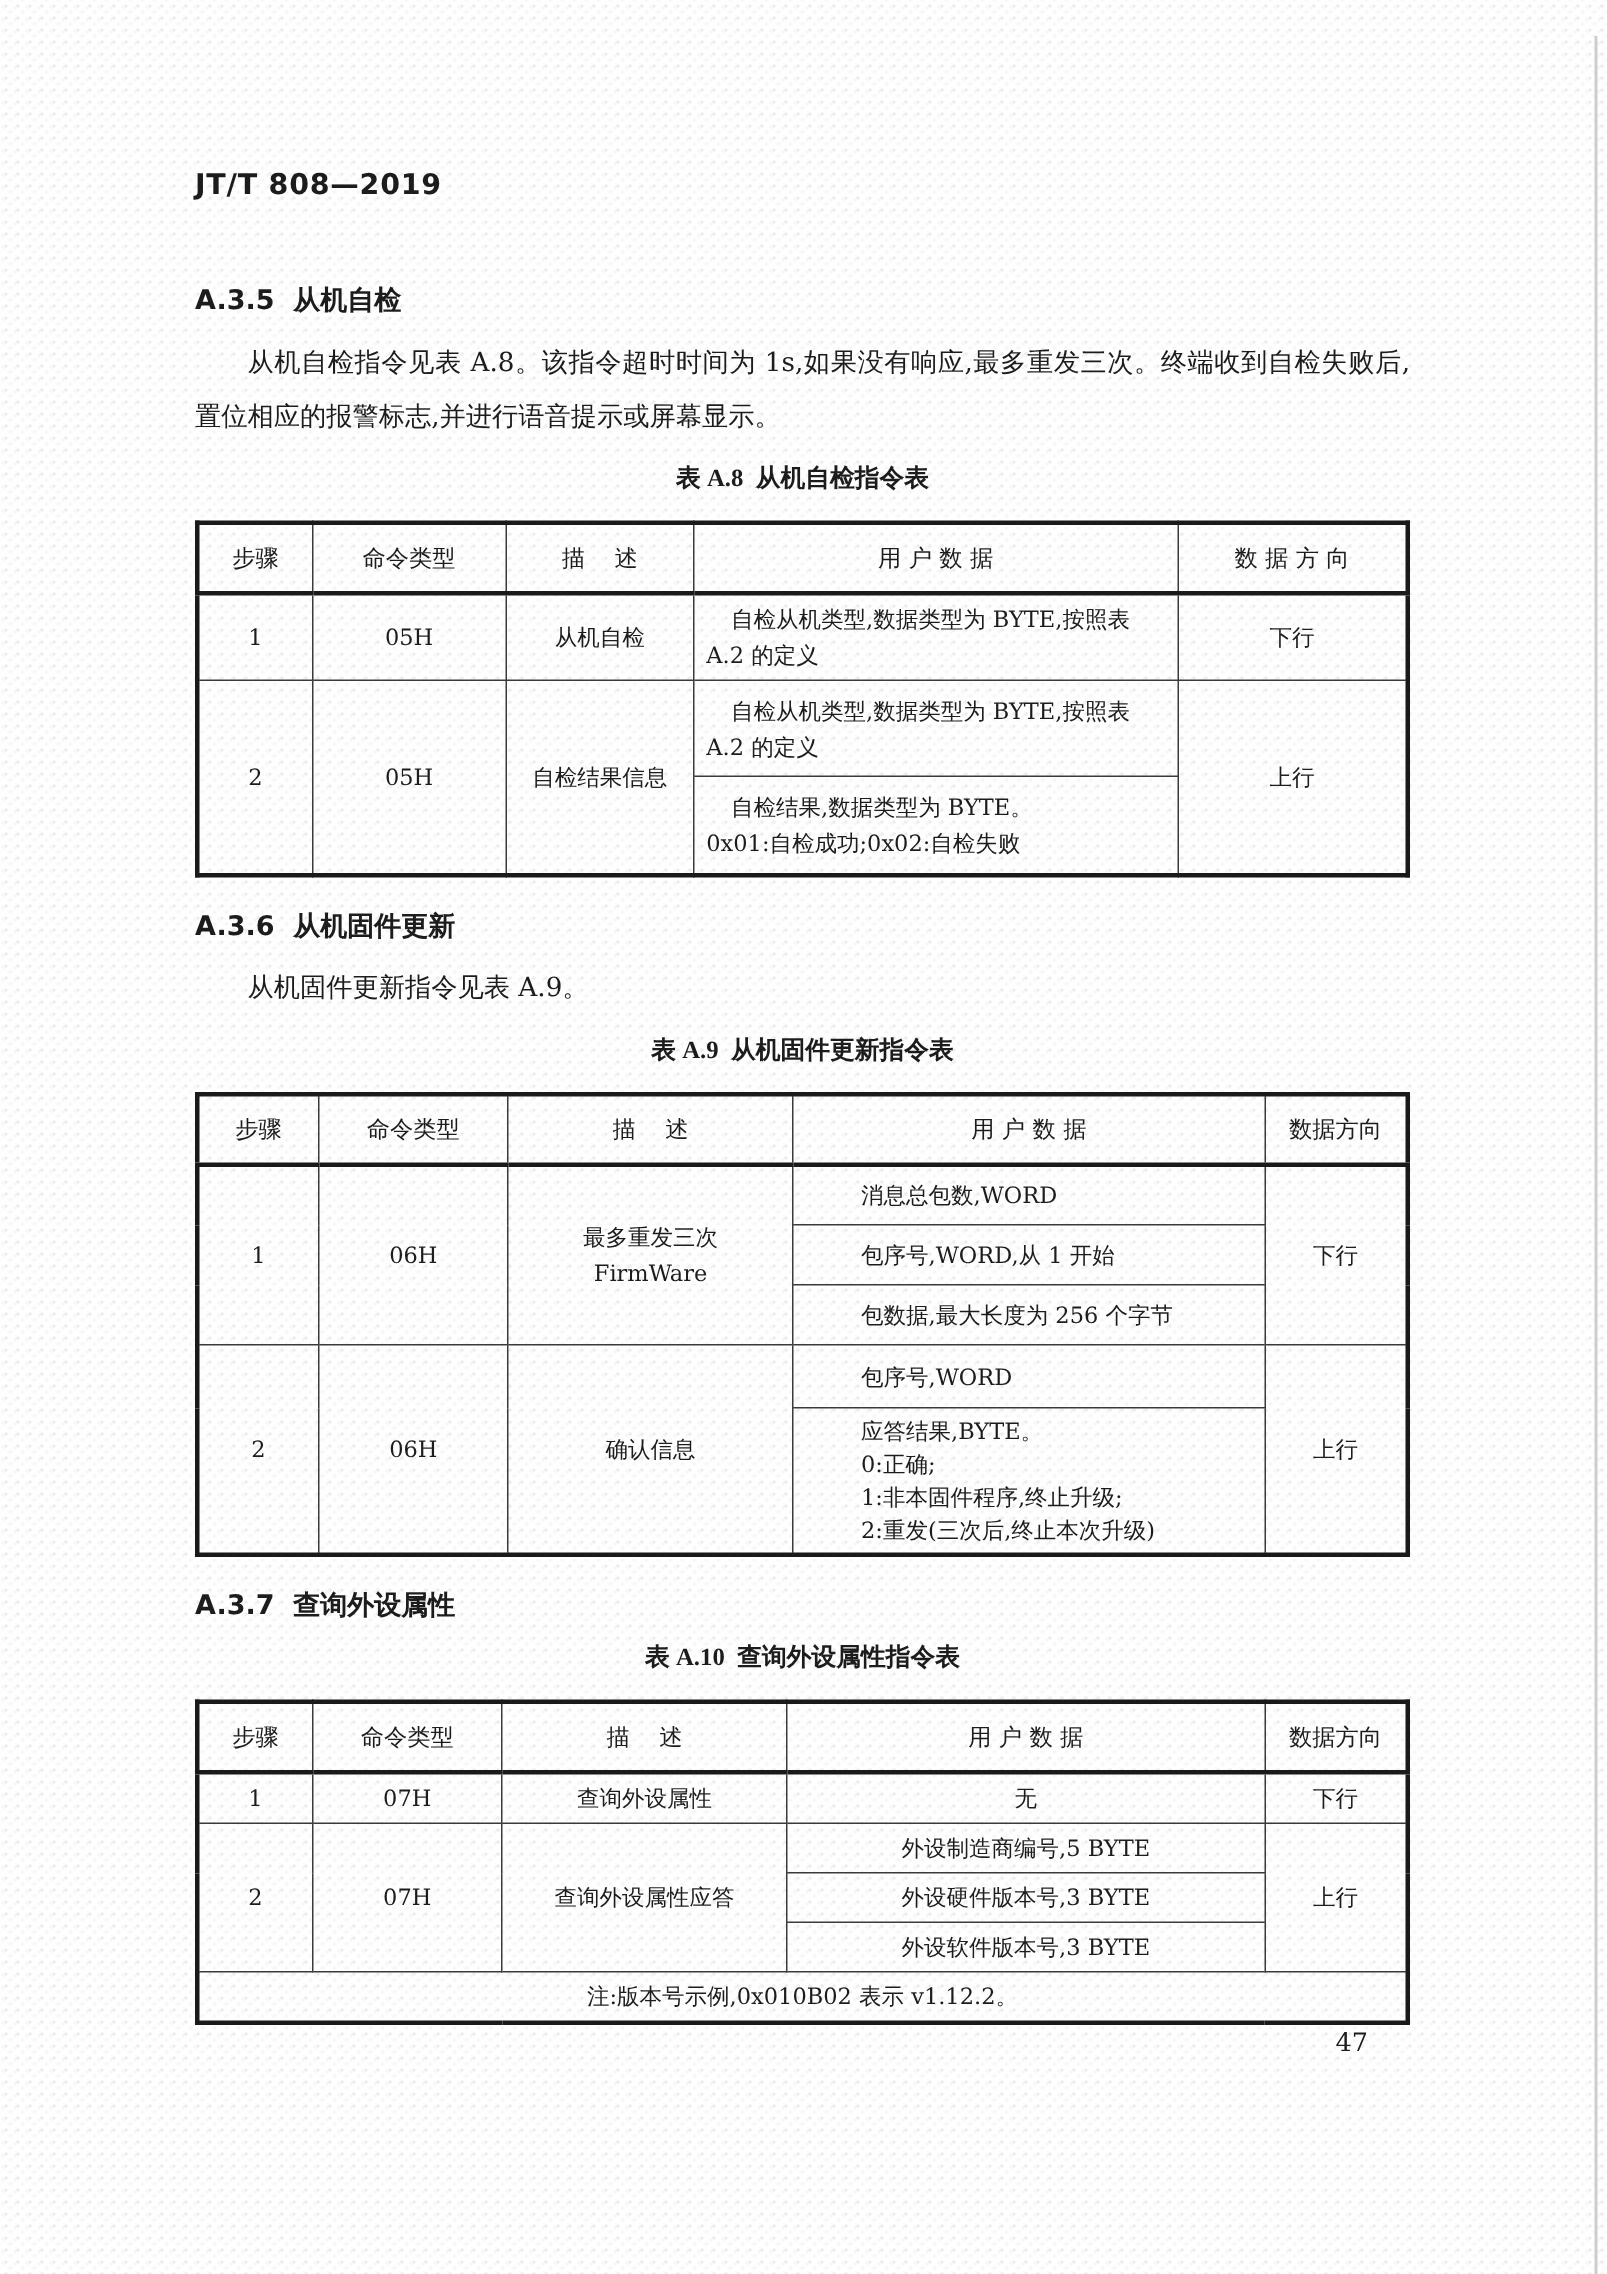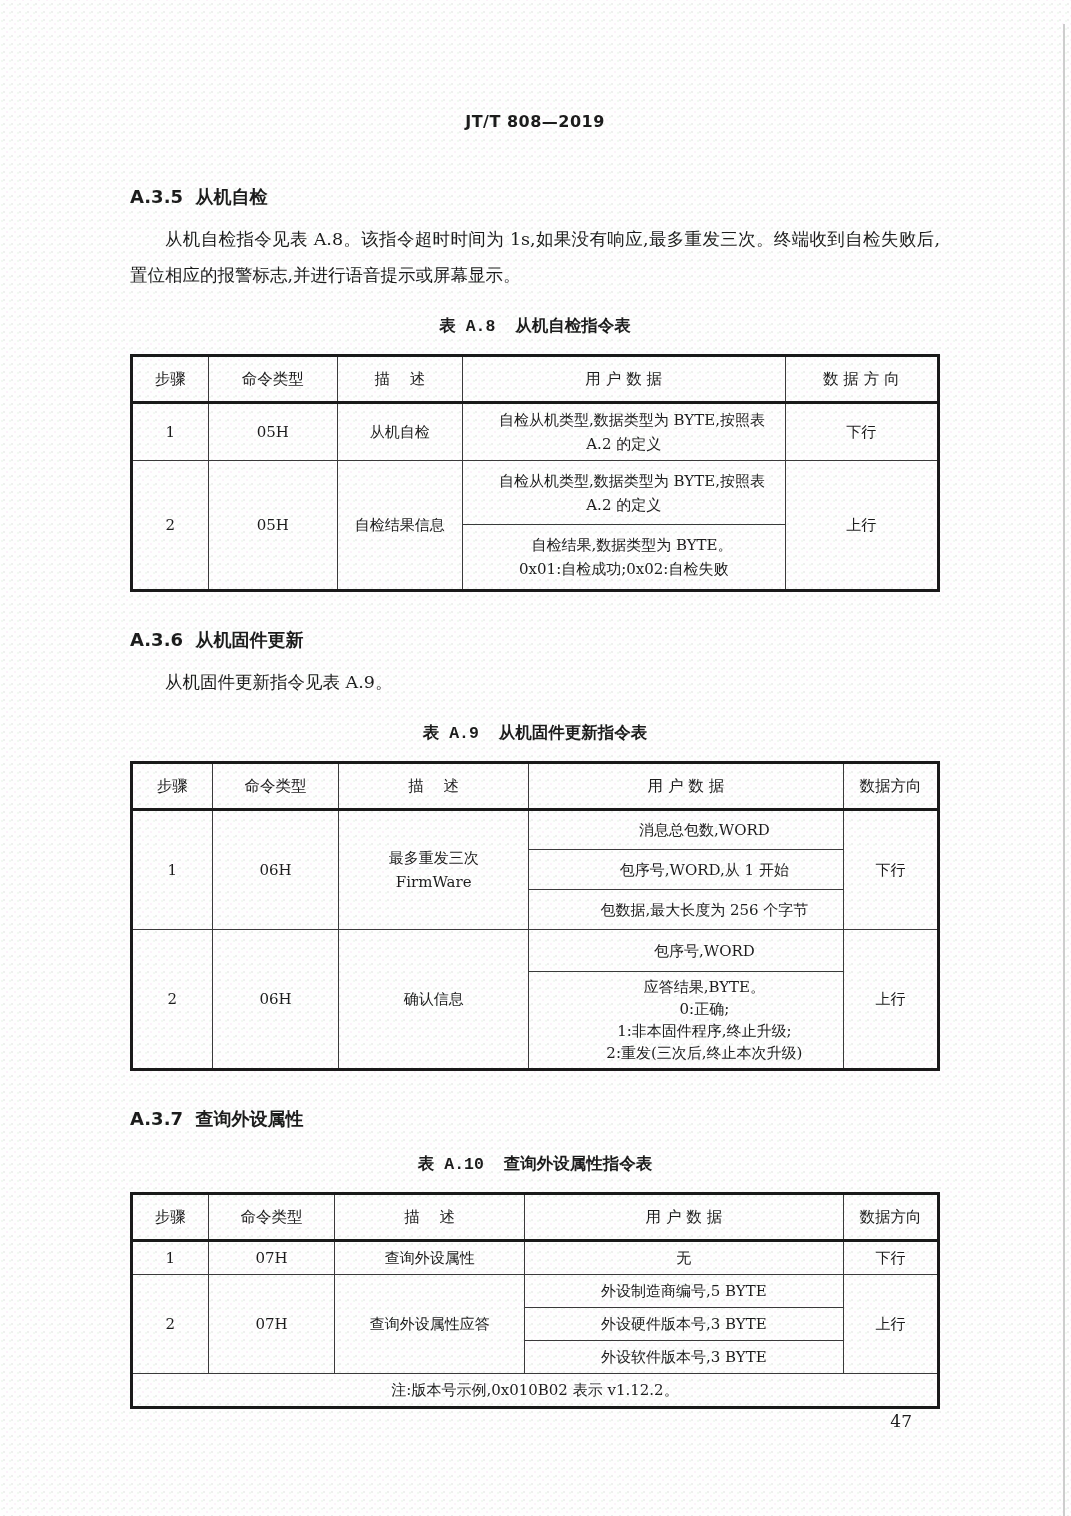--- a/index.html
+++ b/index.html
@@ -15,53 +15,53 @@
       radial-gradient(circle, rgba(228,135,210,0.10) 1px, transparent 1.3px),
       radial-gradient(circle, rgba(135,205,135,0.10) 1px, transparent 1.3px);
     background-size:8px 8px,8px 8px,8px 8px;
     background-position:0 0,3px 4px,6px 1px;
     overflow:hidden;
   }
   .scan-edge{position:absolute;right:6px;top:24px;bottom:0;width:2px;background:#cdcdcd;}
   .content{position:absolute;left:130px;top:0;width:810px;}
 
   .doc-header{
-    padding-top:112px;text-align:center;
+    padding-top:112px;text-align:left;
     font-family:"DejaVu Sans","Liberation Sans",sans-serif;
-    font-weight:bold;font-size:16px;letter-spacing:0.5px;
+    font-weight:bold;font-size:19px;letter-spacing:0.5px;
   }
   .sec-heading{
     font-family:"DejaVu Sans","Liberation Sans",sans-serif;
     font-weight:bold;font-size:18px;white-space:pre-wrap;
   }
   .mt-first{margin-top:54px;}
-  .mt-sec{margin-top:36px;}
+  .mt-sec{margin-top:20px;}
   .para{
     font-size:17.5px;line-height:36px;text-align:justify;
     text-indent:2em;margin-top:12px;
   }
   .caption{
-    text-align:center;margin-top:22px;
-    font-family:Liberation Mono, monospace;
+    text-align:center;margin-top:12px;
+    font-family:Liberation Serif, serif;
     font-weight:bold;font-size:16.5px;white-space:pre-wrap;
   }
   table.std{
     margin-top:17px;width:100%;
     border-collapse:collapse;border:3px solid #1a1a1a;
     font-size:15px;line-height:24px;
   }
   table.std th{
     border:1px solid #3a3a3a;border-bottom:3px solid #1a1a1a;
     font-family:"DejaVu Sans","Liberation Sans",sans-serif;
     font-weight:normal;font-size:15.5px;
     height:40px;padding:2px 4px;white-space:pre-wrap;
   }
   table.std td{border:1px solid #3a3a3a;padding:4px 8px;}
   td.c{text-align:center;}
-  td.user{text-align:center;padding:6px 14px;}
+  td.user{text-align:left;padding:6px 14px;}
   td.indent{text-indent:1.1em;}
   .pre{white-space:pre-line;}
   .h58{height:58px}.h64{height:64px}.h66{height:66px}.h42{height:42px}.h40{height:40px}.h34{height:34px}.h32{height:32px}
   .t-a9 td.user{line-height:22px;padding-left:45px;}
   .t-a10{line-height:22px;}
   .t-a10 th{height:36px;}
   td.note{
     text-align:center;border-top:3px solid #1a1a1a;
     padding:8px 12px;height:20px;
   }

